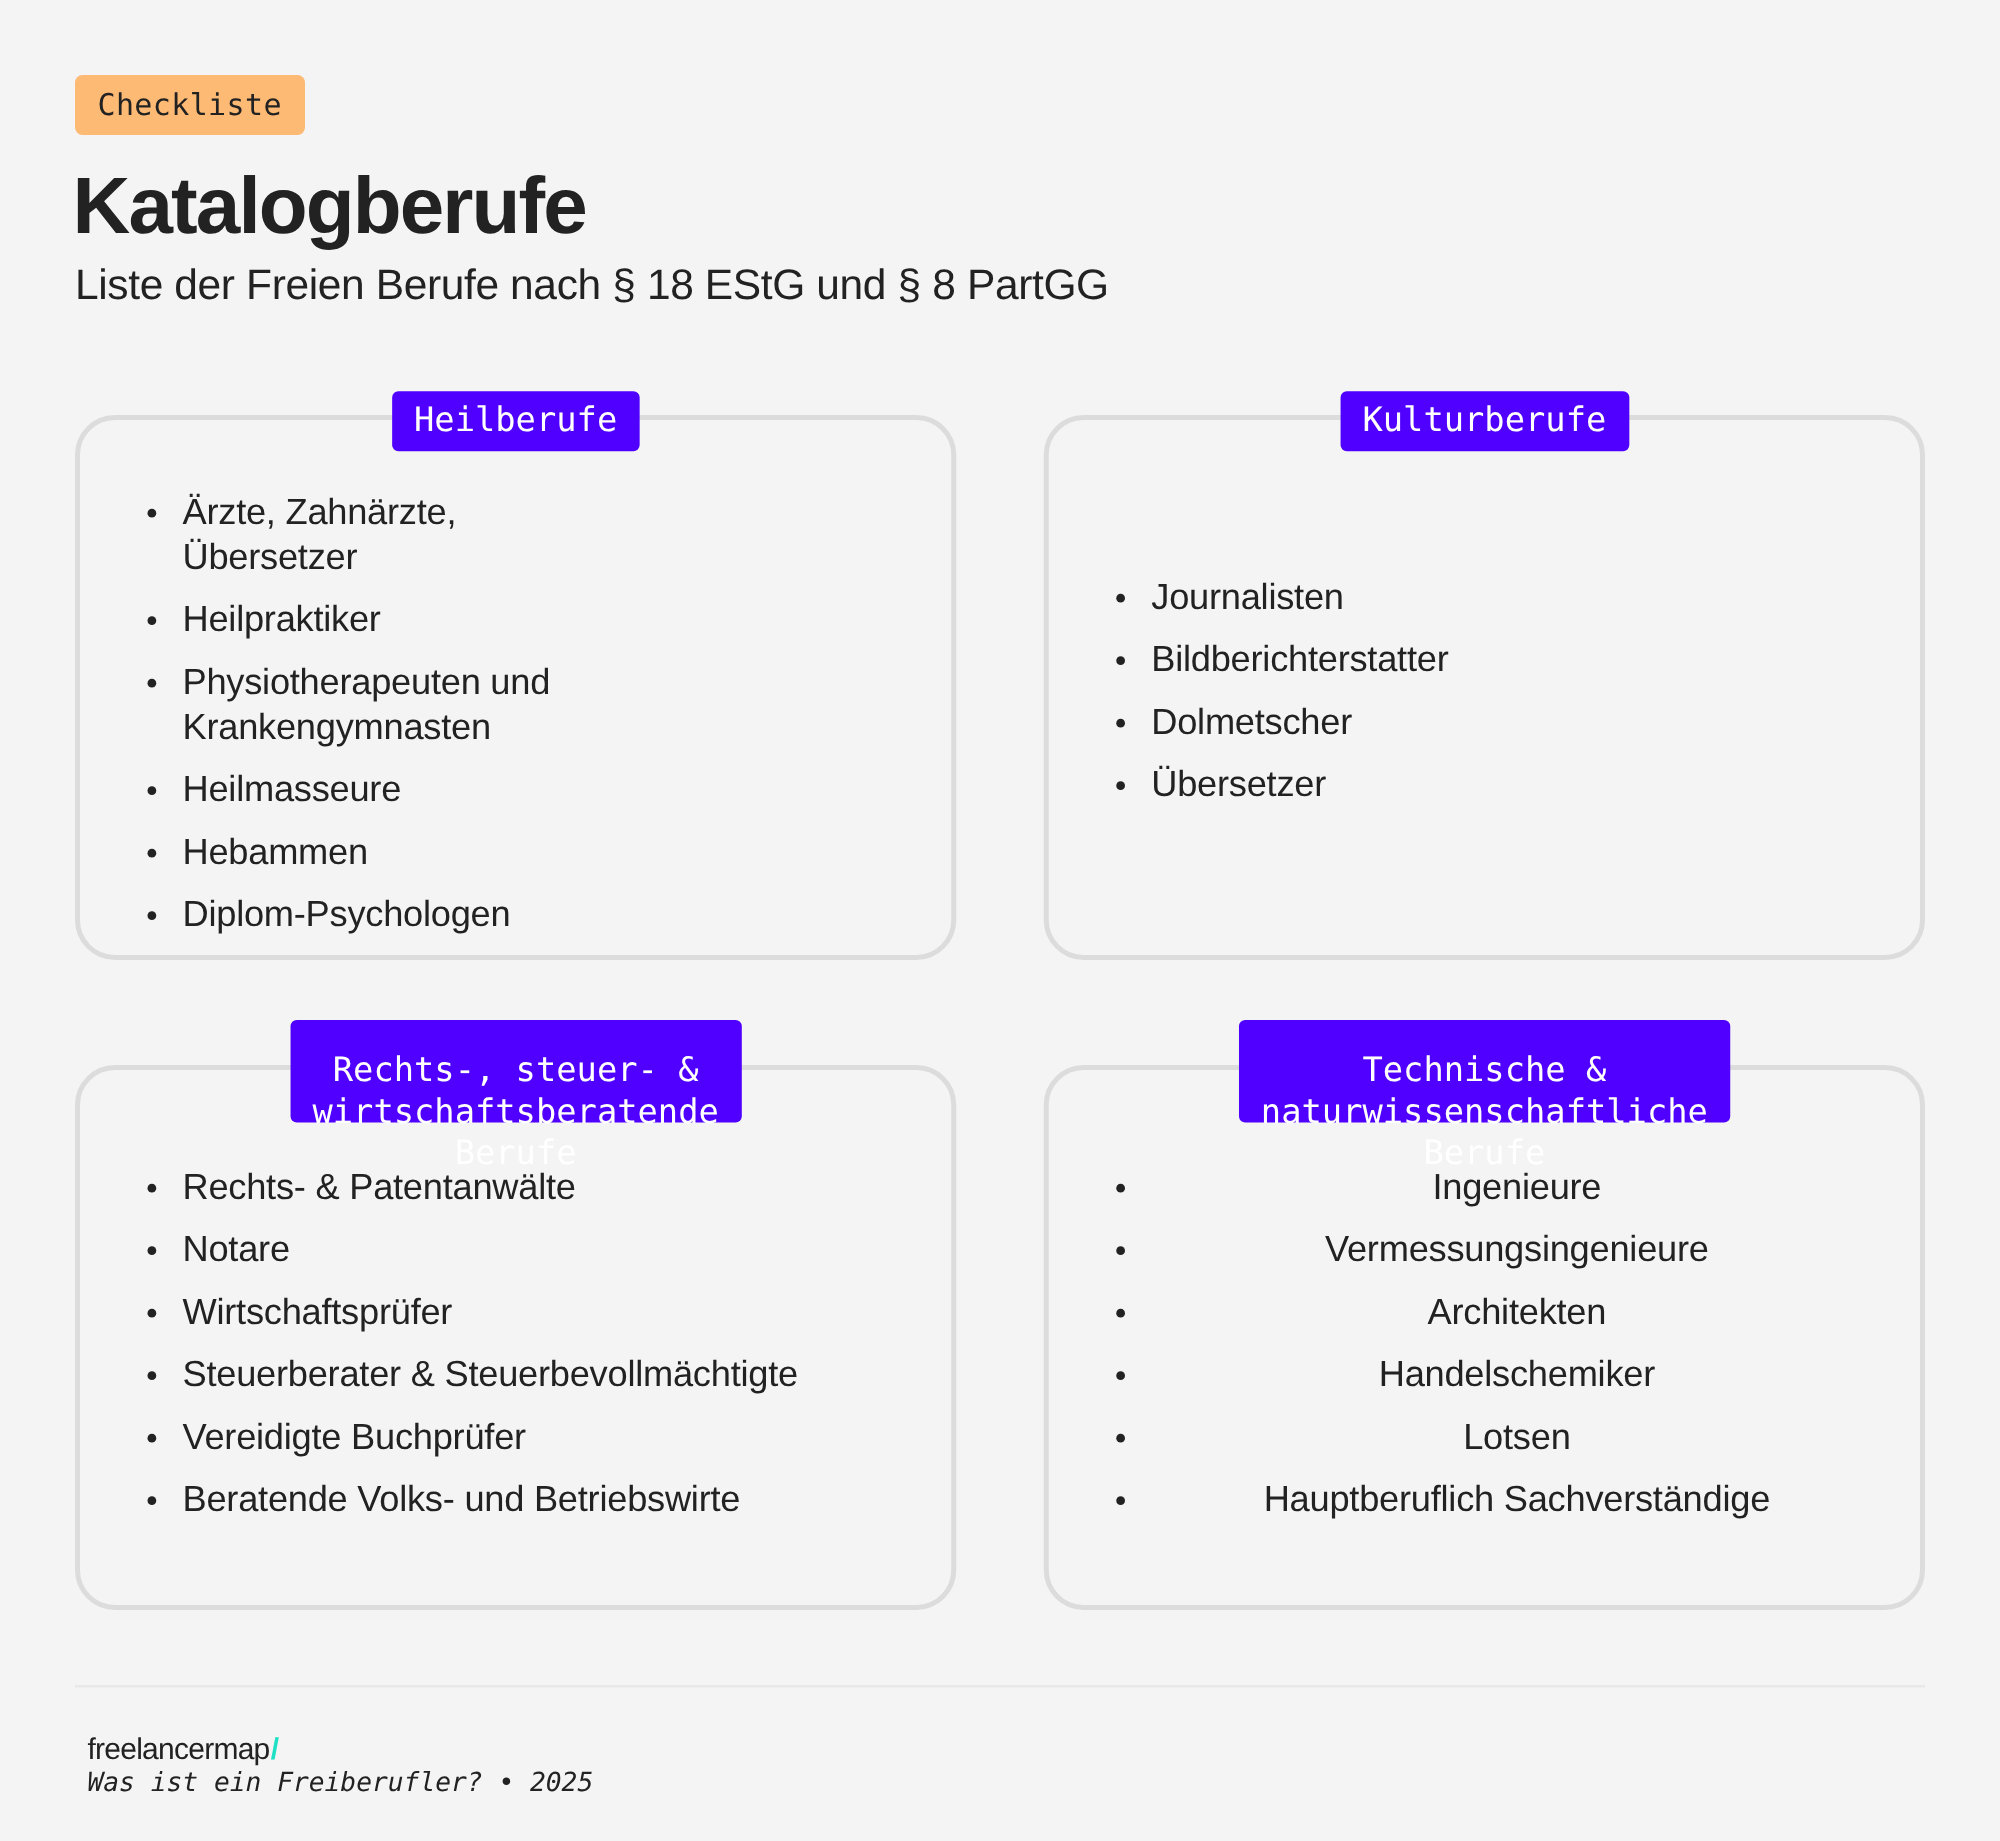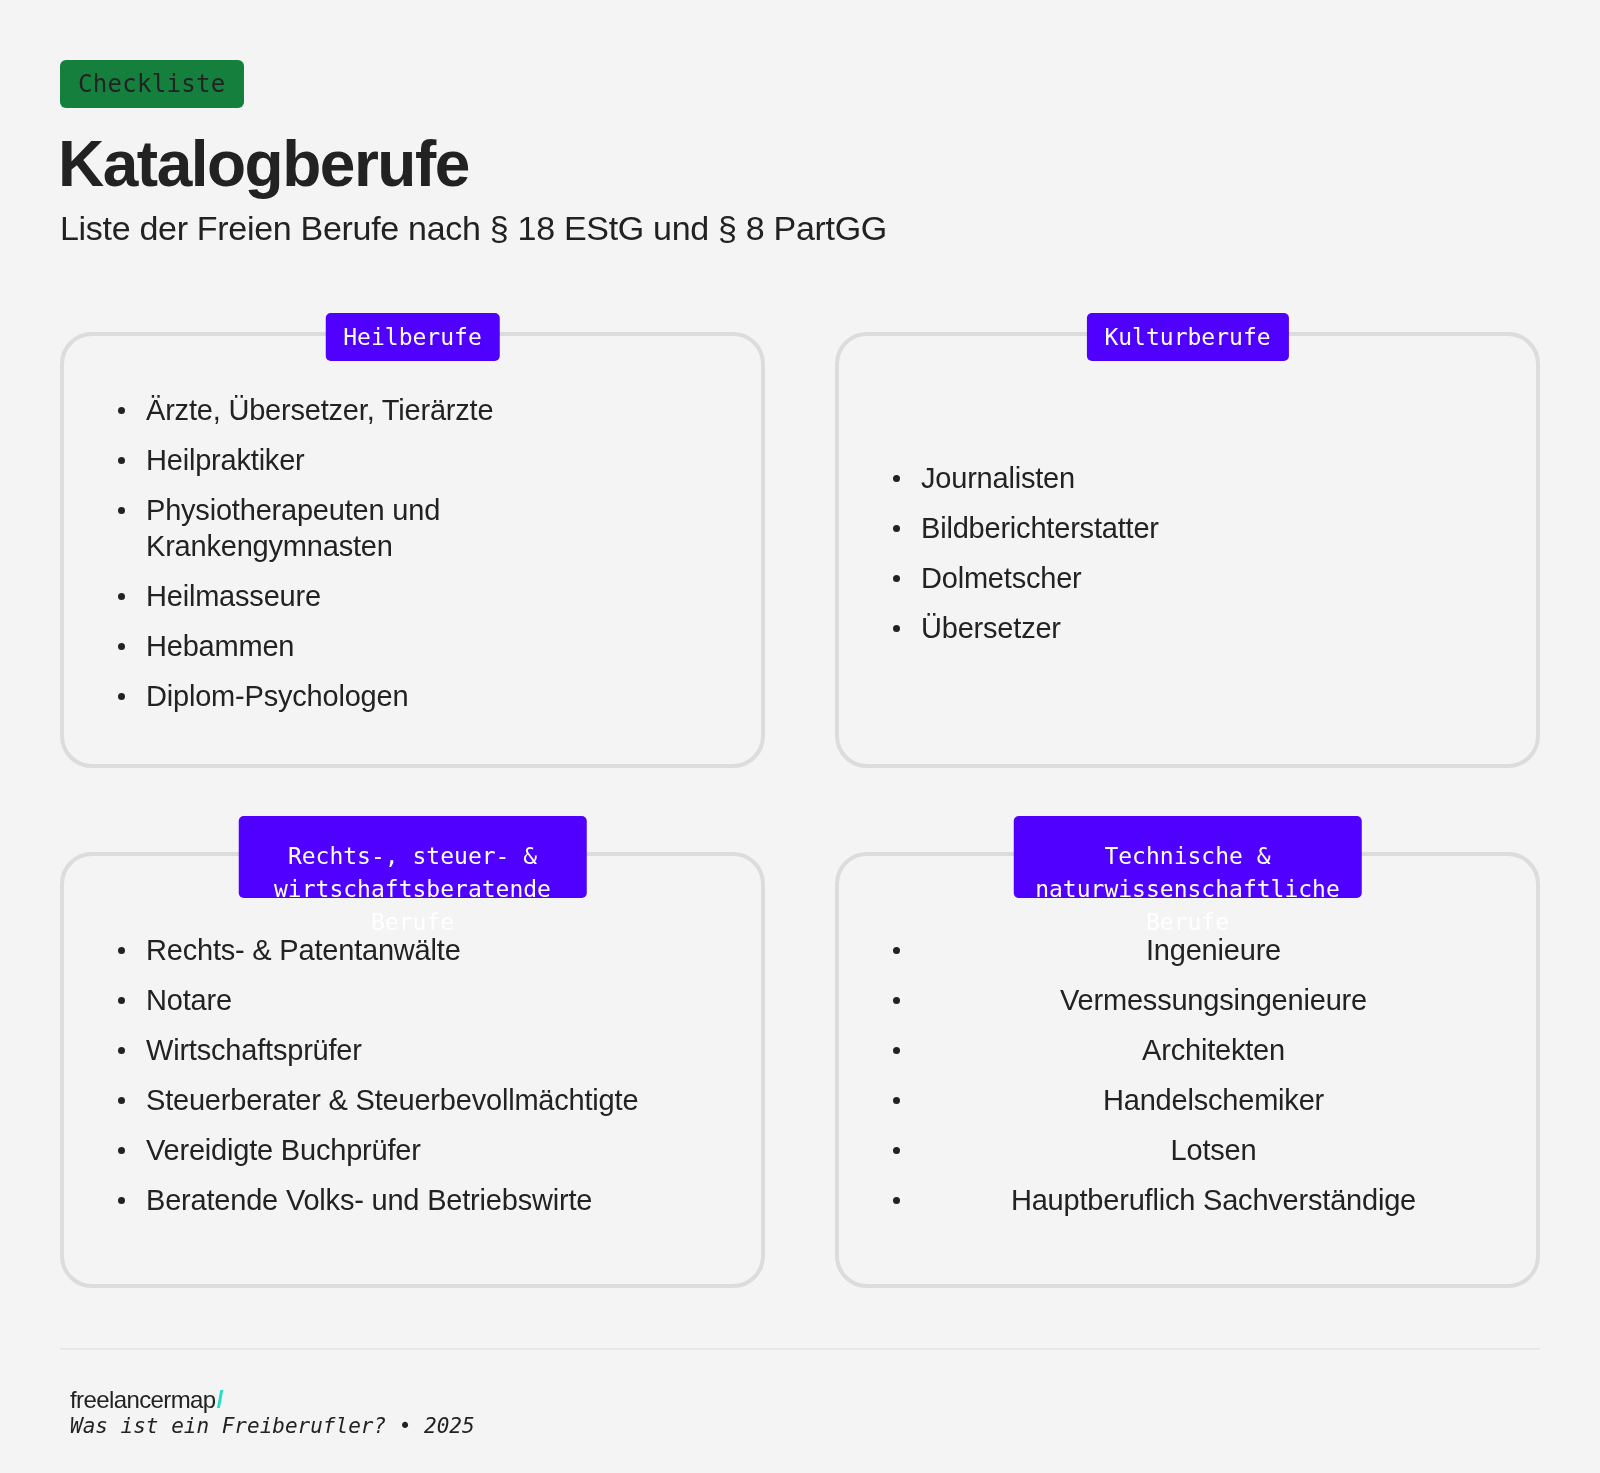--- a/index.html
+++ b/index.html
@@ -8,21 +8,21 @@
       background: #f4f4f4;
       color: #222222;
       font-family: "Liberation Sans", "DejaVu Sans", sans-serif;
       overflow: hidden;
     }
     .page { position: relative; width: 1600px; height: 1473px; }
 
     .tag {
       position: absolute; left: 60px; top: 60px;
       height: 48px; padding: 0 18px;
-      background: #15803d; border-radius: 6px;
+      background: #fdba74; border-radius: 6px;
       font-family: "DejaVu Sans Mono", "Liberation Mono", monospace;
       font-size: 24px; line-height: 48px; color: #222;
       letter-spacing: 0.3px;
     }
     .title {
       position: absolute; left: 58px; top: 124px;
       font-size: 64px; font-weight: 700; letter-spacing: -1.5px;
       line-height: 80px; color: #222;
     }
     .subtitle {
@@ -43,21 +43,21 @@
     .card.bl { left: 60px; top: 852px; height: 436px; }
     .card.br { left: 835px; top: 852px; height: 436px; }
 
     .badge {
       position: absolute; left: 50%;
       transform: translateX(-50%);
       background: #5000ff;
       color: #ffffff;
       border-radius: 5px;
       font-family: "DejaVu Sans Mono", "Liberation Mono", monospace;
-      font-size: 23px;
+      font-size: 27px;
       text-align: center;
       white-space: pre-line;
       padding: 0 18px;
     }
     .badge.single { top: -23px; height: 48px; line-height: 48px; }
     .badge.double { top: -40px; height: 82px; line-height: 33px; padding-top: 24px; }
 
     ul.items {
       list-style: none;
       position: absolute;
@@ -106,21 +106,21 @@
 
 <div class="page">
 
   <div class="tag">Checkliste</div>
   <h1 class="title">Katalogberufe</h1>
   <div class="subtitle">Liste der Freien Berufe nach § 18 EStG und § 8 PartGG</div>
 
   <section class="card tl">
     <div class="badge single">Heilberufe</div>
     <ul class="items">
-      <li><span class="dot"></span><span>Ärzte, Übersetzer, Tierärzte</span></li>
+      <li><span class="dot"></span><span>Ärzte, Zahnärzte, Übersetzer</span></li>
       <li><span class="dot"></span><span>Heilpraktiker</span></li>
       <li><span class="dot"></span><span>Physiotherapeuten und Krankengymnasten</span></li>
       <li><span class="dot"></span><span>Heilmasseure</span></li>
       <li><span class="dot"></span><span>Hebammen</span></li>
       <li><span class="dot"></span><span>Diplom-Psychologen</span></li>
     </ul>
   </section>
 
   <section class="card tr">
     <div class="badge single">Kulturberufe</div>

